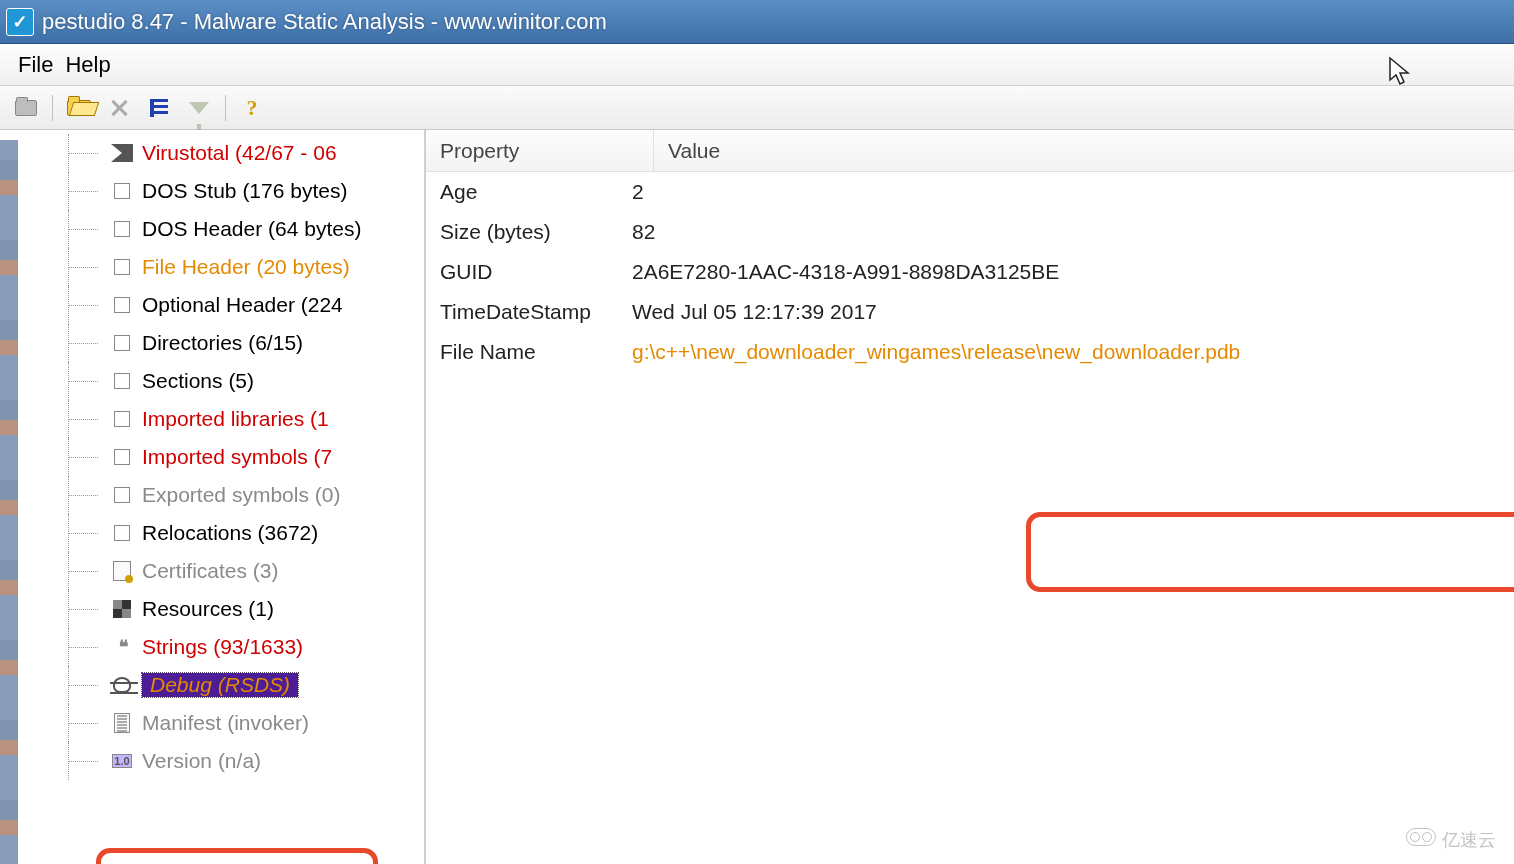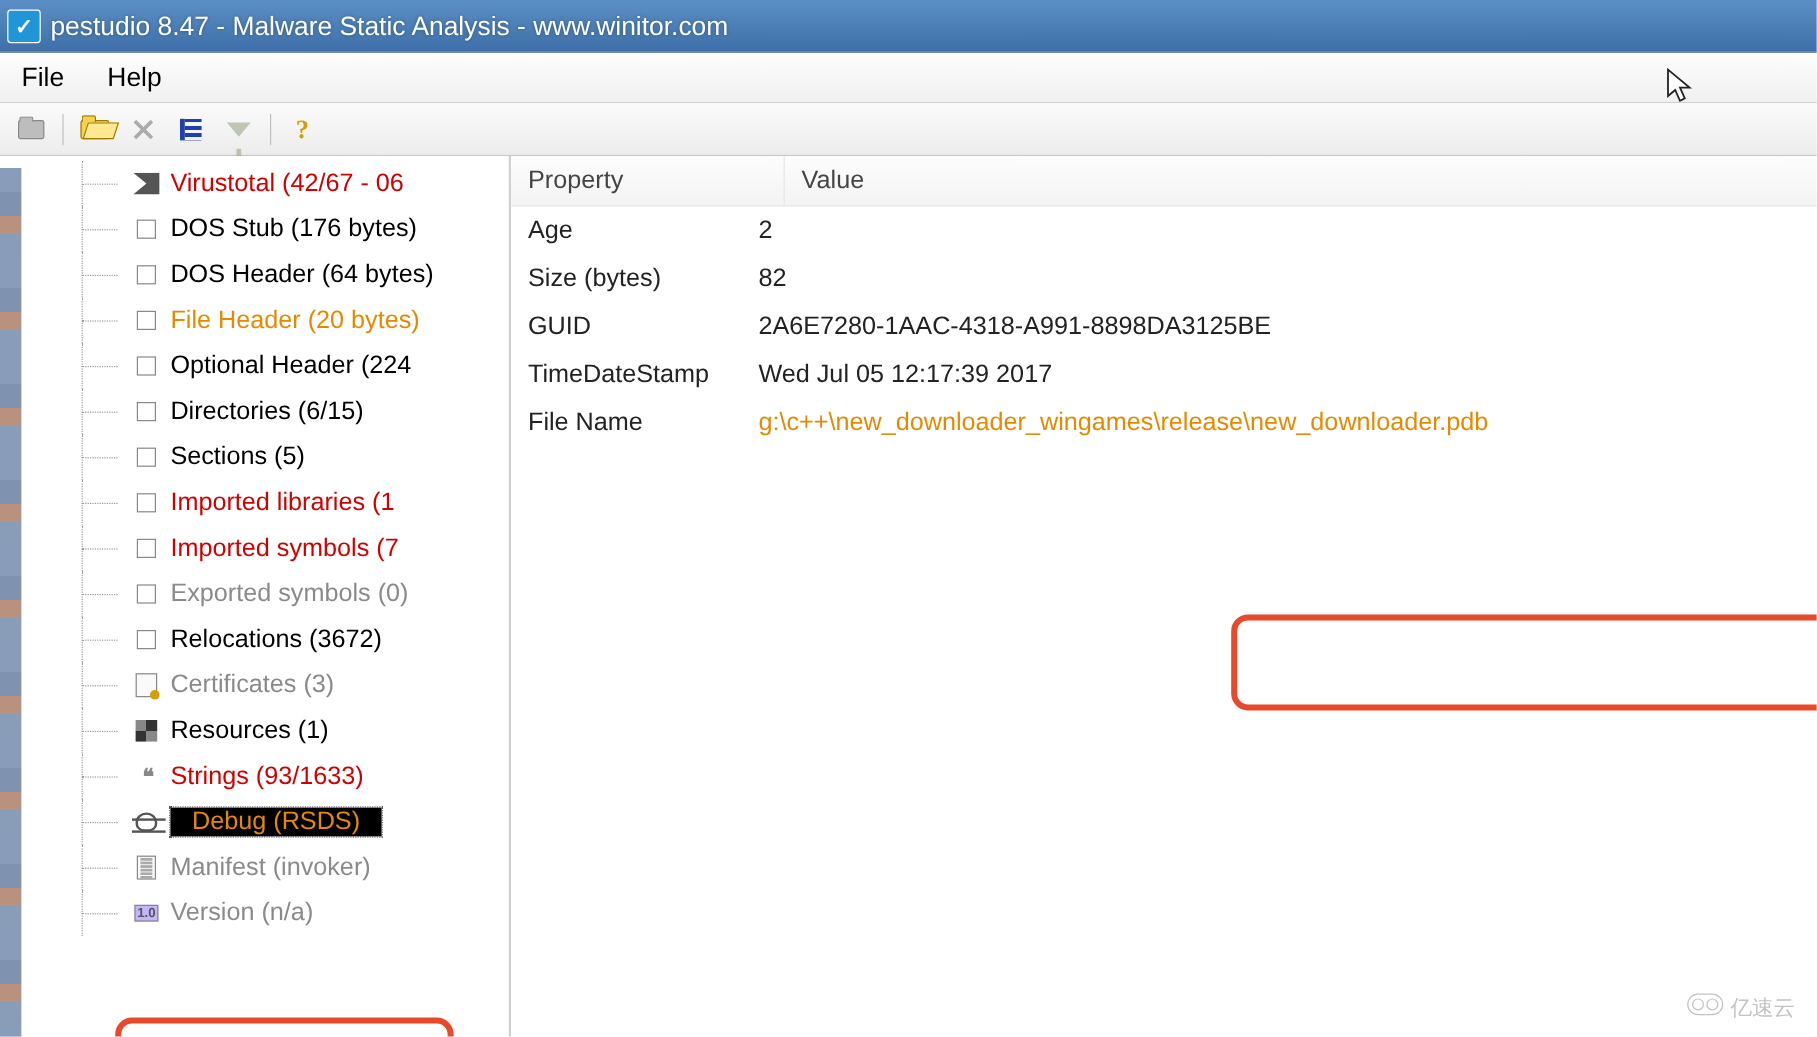--- a/index.html
+++ b/index.html
@@ -1,21 +1,21 @@
 <!DOCTYPE html>
 <html><head>
 <meta charset="utf-8">
 <style>
 * { margin: 0; padding: 0; box-sizing: border-box; }
 body { font-family: "Segoe UI", Tahoma, sans-serif; font-size: 19px; background: #fff; overflow: hidden; width: 1514px; height: 864px; position: relative; }
 .window { width: 100%; height: 100%; display: flex; flex-direction: column; }
 .titlebar { height: 44px; background: linear-gradient(to bottom, #5a8fc5 0%, #3e6fa8 100%); display: flex; align-items: center; padding: 0 6px; gap: 8px; border-bottom: 1px solid #2a4f7a; }
 .titlebar .app-icon { width: 28px; height: 28px; background: #2196d6; border: 1px solid #fff; border-radius: 3px; display: flex; align-items: center; justify-content: center; color: #fff; font-size: 18px; font-weight: bold; }
 .titlebar .title-text { color: #fff; font-size: 22px; text-shadow: 0 0 3px rgba(0,0,0,.3); font-family: "Microsoft YaHei UI", "Segoe UI", sans-serif; }
-.menubar { height: 42px; background: linear-gradient(to bottom, #fdfdfd, #f0f0f0); border-bottom: 1px solid #d0d0d0; display: flex; align-items: center; padding: 0 12px; gap: 24px; font-size: 22px; border-top: 1px solid #fff; }
+.menubar { height: 42px; background: linear-gradient(to bottom, #fdfdfd, #f0f0f0); border-bottom: 1px solid #d0d0d0; display: flex; align-items: center; padding: 0 12px; font-size: 22px; border-top: 1px solid #fff; }
 .menubar .menu-item { cursor: pointer; padding: 4px 6px; }
 .toolbar { height: 44px; background: linear-gradient(to bottom, #fbfbfb, #ececec); border-bottom: 1px solid #c8c8c8; display: flex; align-items: center; padding: 0 8px; gap: 4px; }
 .toolbar .tb-btn { width: 36px; height: 32px; display: flex; align-items: center; justify-content: center; cursor: pointer; border-radius: 2px; }
 .toolbar .sep { width: 1px; height: 26px; background: #c0c0c0; margin: 0 4px; }
 .content { flex: 1; display: flex; overflow: hidden; }
 .tree-pane { width: 408px; min-width: 408px; background: #fff; border-right: 2px solid #d0d0d0; position: relative; overflow: hidden; }
 .tree-scroll { position: absolute; inset: 0; overflow-y: auto; overflow-x: hidden; padding: 4px 0 4px 10px; }
 .tree-scroll::-webkit-scrollbar { width: 22px; }
 .tree-scroll::-webkit-scrollbar-track { background: #f0f0f0; border-left: 1px solid #ddd; }
 .tree-scroll::-webkit-scrollbar-thumb { background: linear-gradient(to right, #d6d6d6, #c0c0c0); border: 1px solid #a0a0a0; border-radius: 2px; }
@@ -23,21 +23,21 @@
 .tree-node { display: flex; align-items: center; height: 38px; gap: 8px; white-space: nowrap; cursor: pointer; position: relative; }
 .tree-node .tree-lines { width: 74px; position: relative; flex-shrink: 0; }
 .tree-node .tree-lines::before { content: ""; position: absolute; left: 40px; top: -19px; bottom: -19px; border-left: 1px dotted #999; }
 .tree-node .tree-lines::after { content: ""; position: absolute; left: 40px; top: 50%; width: 30px; border-top: 1px dotted #999; }
 .tree-node .node-icon { width: 24px; height: 20px; flex-shrink: 0; display: flex; align-items: center; justify-content: center; }
 .tree-node .node-label { font-size: 21px; font-family: "Microsoft YaHei UI", "Segoe UI", sans-serif; }
 .tree-node.red .node-label { color: #d00000; }
 .tree-node.orange .node-label { color: #e58a00; }
 .tree-node.gray .node-label { color: #8a8a8a; }
 .tree-node.selected { }
-.tree-node.selected .node-label { background: #000000; outline: 1px dotted #555; padding: 0 18px; }
+.tree-node.selected .node-label { background: #4c1d95; outline: 1px dotted #555; padding: 0 8px; font-style: italic; }
 .chk { width: 16px; height: 16px; border: 1px solid #888; background: #fff; }
 .icon-vt { width:22px; height:18px; }
 .detail-pane { flex: 1; background: #fff; position: relative; }
 .detail-header { height: 42px; display: flex; align-items: center; border-bottom: 1px solid #e0e0e0; font-size: 21px; color: #444; }
 .detail-header .col-prop { width: 228px; padding-left: 14px; border-right: 1px solid #e0e0e0; height: 100%; display:flex; align-items:center; background: linear-gradient(to bottom,#fdfdfd,#f3f3f3); }
 .detail-header .col-val { padding-left: 14px; flex:1; height:100%; display:flex; align-items:center; background: linear-gradient(to bottom,#fdfdfd,#f3f3f3); }
 .detail-row { height: 40px; display: flex; align-items: center; font-size: 21px; }
 .detail-row .col-prop { width: 192px; padding-left: 14px; color: #222; }
 .detail-row .col-val { padding-left: 14px; flex:1; color: #222; }
 .detail-row.highlight .col-val { color: #e58a00; }

